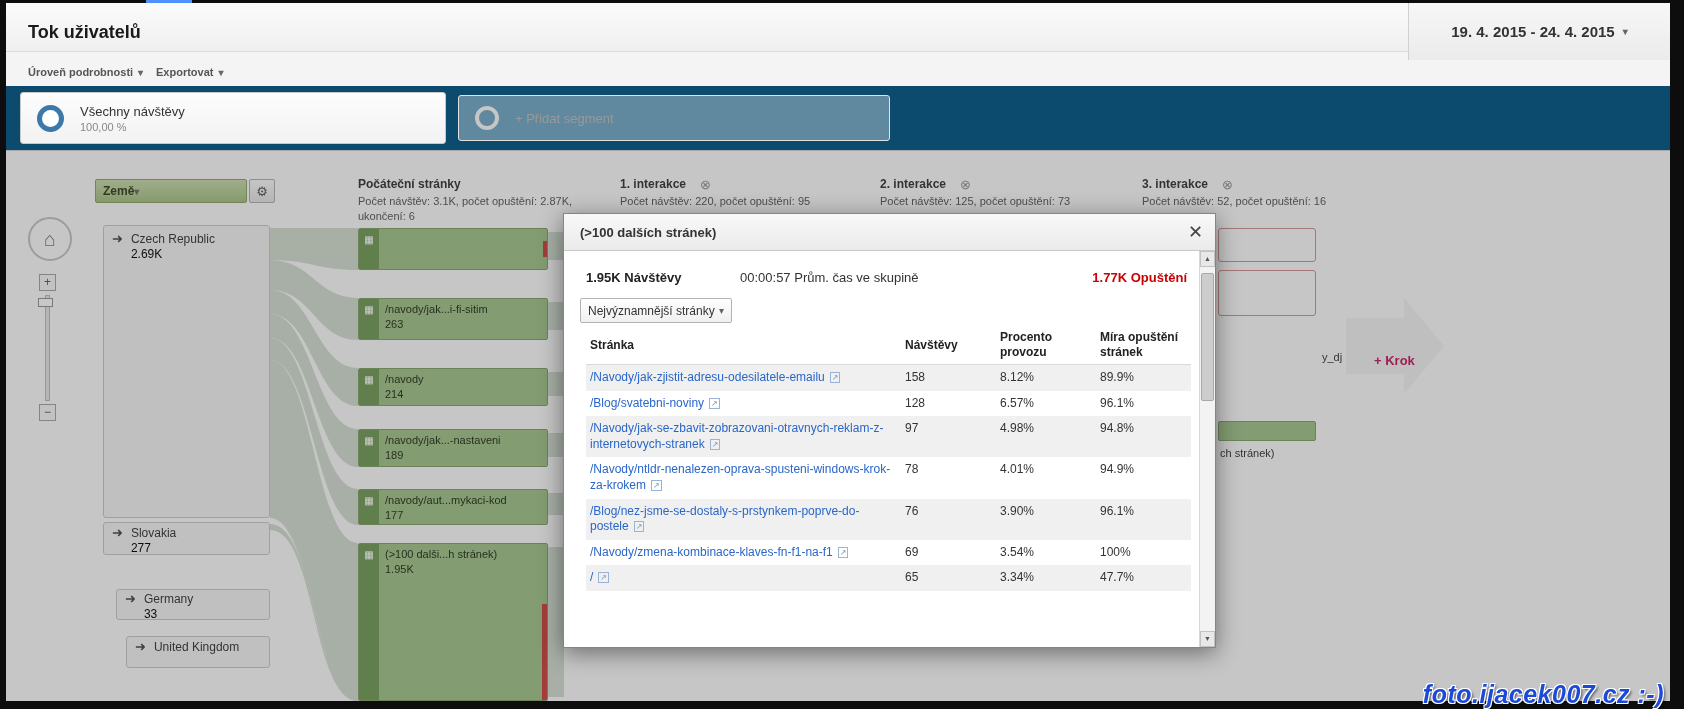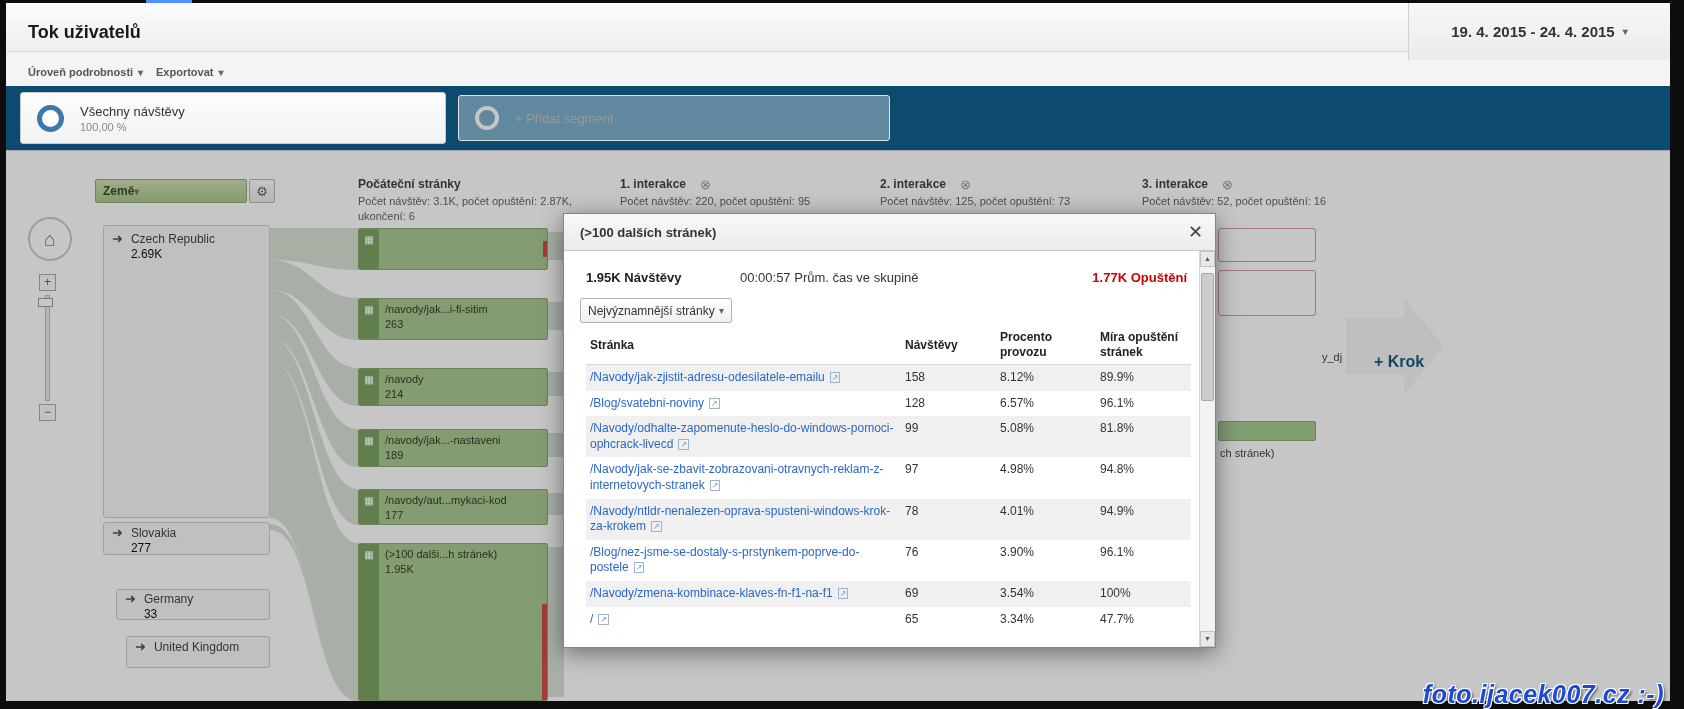--- a/index.html
+++ b/index.html
@@ -78,21 +78,21 @@
   .pn-label { font-size:11px; color:#1e2a17; white-space:nowrap; overflow:hidden; }
   .pn-value { font-size:11px; color:#24301b; margin-top:3px; }
   .pn-exit-tick { position:absolute; right:0; top:12px; width:4px; height:16px; background:#c4403a; }
   .pn-exit-stripe { position:absolute; right:0; top:60px; bottom:0; width:5px; background:#c4403a; }
 
   .outline-node { position:absolute; left:1212px; width:98px; border:1px solid #c98b8b;
     border-radius:3px; background:rgba(250,244,244,0.25); z-index:5; cursor:pointer; }
   .green-partial { position:absolute; left:1212px; top:418px; width:98px; height:20px;
     background:#9cbd85; border:1px solid #7d9c64; border-radius:2px; z-index:5; }
   .cut-label { position:absolute; font-size:11px; color:#333; z-index:5; }
-  .add-step { position:absolute; left:1368px; top:350px; font-size:16px; font-weight:bold; color:#0c4a6e; z-index:5; cursor:pointer; }
+  .add-step { position:absolute; left:1368px; top:350px; font-size:13px; font-weight:bold; color:#be185d; z-index:5; cursor:pointer; }
 
   
   .modal { position:absolute; left:557px; top:210px; width:653px; height:435px; background:#fff;
     border:1px solid #858585; box-shadow:0 5px 22px rgba(0,0,0,0.45); z-index:30; }
   .modal-header { position:absolute; left:0; top:0; right:0; height:37px;
     background:linear-gradient(#f8f8f8,#ebebeb); border-bottom:1px solid #c9c9c9; }
   .modal-title { position:absolute; left:16px; top:0; line-height:37px; font-size:13px; font-weight:bold; color:#333; }
   .modal-close { position:absolute; right:12px; top:8px; font-size:18px; color:#444; cursor:pointer; line-height:20px; }
   .stat-visits { position:absolute; left:22px; top:56px; font-size:13px; font-weight:bold; color:#222; }
   .stat-time { position:absolute; left:176px; top:56px; font-size:13px; color:#333; }
@@ -342,26 +342,20 @@
             <td>8.12%</td>
             <td>89.9%</td>
           </tr>
           <tr>
             <td><span class="page-link">/Blog/svatebni-noviny</span><span class="ext-icon">↗</span></td>
             <td>128</td>
             <td>6.57%</td>
             <td>96.1%</td>
           </tr>
           <tr>
-            <td><span class="page-link">/Navody/odhalte-zapomenute-heslo-do-windows-pomoci-ophcrack-livecd</span><span class="ext-icon">↗</span></td>
-            <td>99</td>
-            <td>5.08%</td>
-            <td>81.8%</td>
-          </tr>
-          <tr>
             <td><span class="page-link">/Navody/jak-se-zbavit-zobrazovani-otravnych-reklam-z-internetovych-stranek</span><span class="ext-icon">↗</span></td>
             <td>97</td>
             <td>4.98%</td>
             <td>94.8%</td>
           </tr>
           <tr>
             <td><span class="page-link">/Navody/ntldr-nenalezen-oprava-spusteni-windows-krok-za-krokem</span><span class="ext-icon">↗</span></td>
             <td>78</td>
             <td>4.01%</td>
             <td>94.9%</td>

